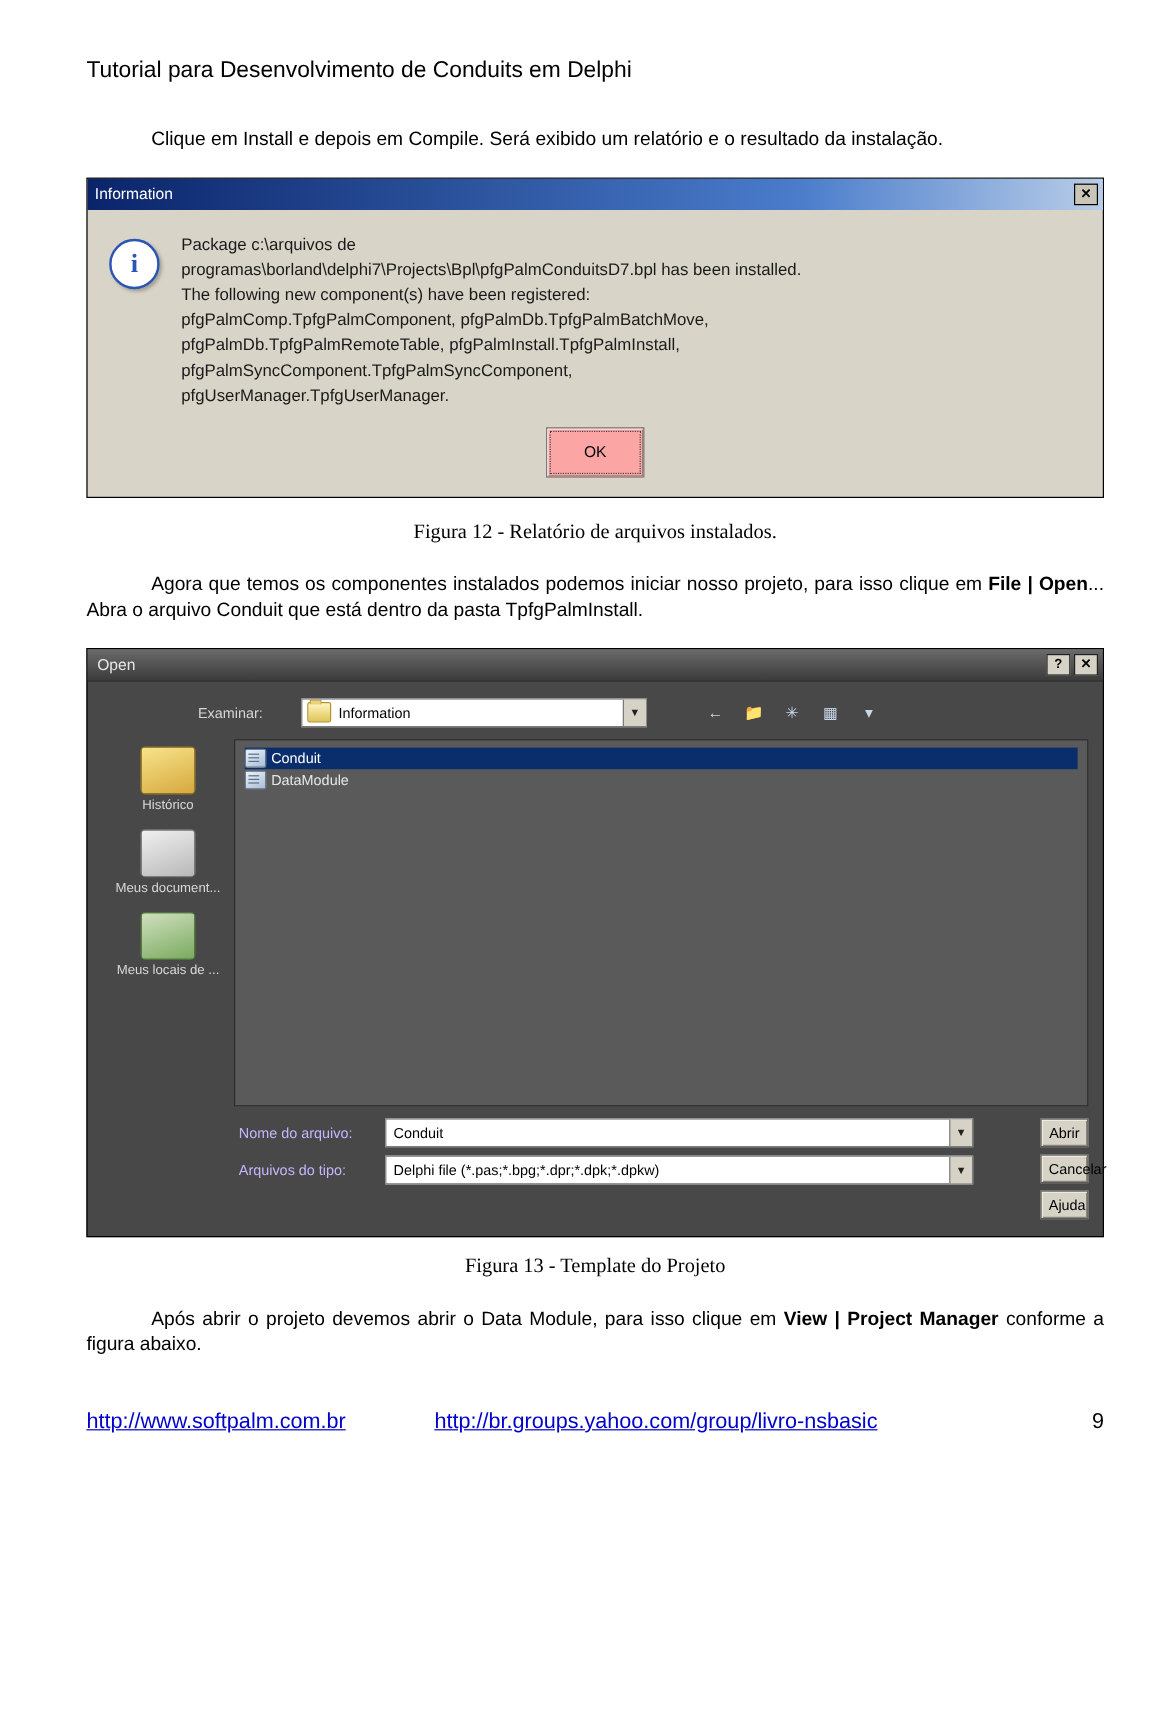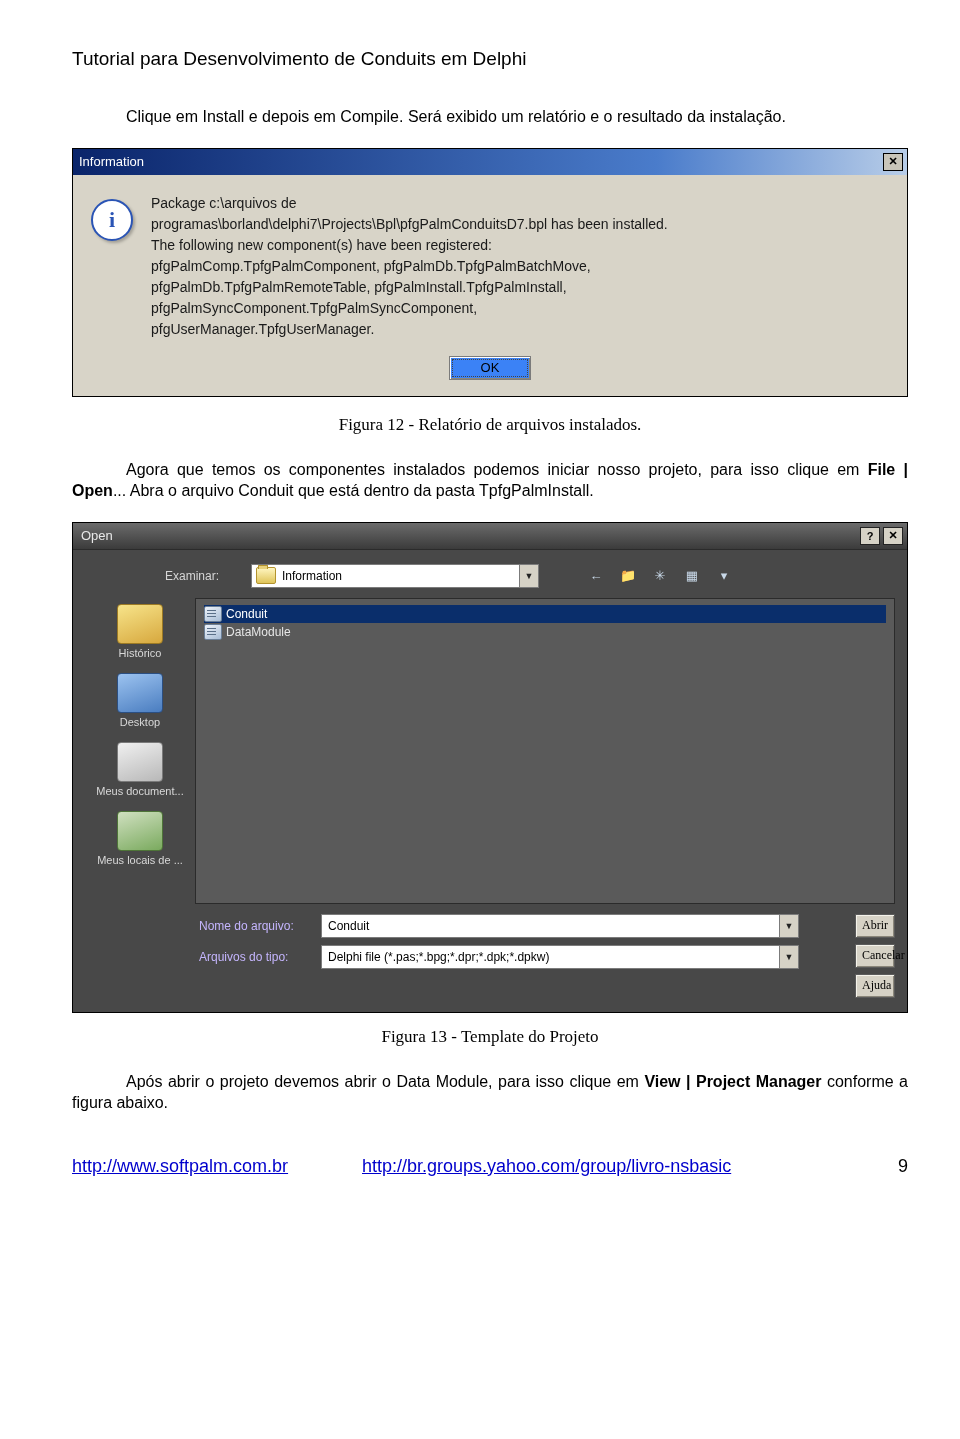--- a/index.html
+++ b/index.html
@@ -3,21 +3,21 @@
 <meta charset="utf-8">
 <style>
   body {
     margin: 0;
     padding: 0;
     font-family: Arial, Helvetica, sans-serif;
     background: #fff;
     width: 960px;
   }
   .page {
-    padding: 48px 52px 48px 72px;
+    padding: 48px 40px 48px 72px;
     box-sizing: border-box;
   }
   .header-title {
     font-size: 19px;
     margin-bottom: 36px;
   }
   .para {
     font-size: 16px;
     line-height: 1.35;
     text-align: justify;
@@ -97,22 +97,22 @@
     white-space: pre-line;
     color: #1a1a1a;
   }
   .info-btnrow {
     display: flex;
     justify-content: center;
     padding: 8px 0 16px 0;
   }
   .win-btn {
     min-width: 82px;
-    height: 24px;
-    background: #3b82f6;
+    height: 42px;
+    background: #fca5a5;
     border: 1px solid #7b7b7b;
     box-shadow: inset 1px 1px 0 #fff, inset -1px -1px 0 #8a8679;
     font-size: 13px;
     font-family: Verdana, sans-serif;
     outline: 1px dotted #444;
     outline-offset: -4px;
   }
   
   .open-dialog {
     margin: 6px 0 14px 0;
@@ -334,21 +334,21 @@
     flex-direction: column;
     gap: 6px;
   }
   .open-buttons button {
     height: 24px;
     background: #d6d2c6;
     border: 1px solid #5b5b5b;
     box-shadow: inset 1px 1px 0 #f4f2ea, inset -1px -1px 0 #8a867a;
     font-size: 12px;
     color:#000;
-    font-family: Liberation Serif, serif;
+    font-family: Liberation Sans, sans-serif;
     margin-left: 48px;
   }
   
   .footer {
     display: flex;
     font-size: 18px;
     margin-top: 42px;
   }
   .footer a { color: #0000cc; text-decoration: underline; }
   .footer .left { flex: 0 0 290px; }
@@ -414,24 +414,20 @@
         <span>▦</span>
         <span>▾</span>
       </div>
     </div>
 
     <div class="open-mainrow">
       <div class="places-bar">
         <div class="place">
           <div class="pico folder"></div>
           <span>Histórico</span>
-        </div>
-        <div class="place">
-          <div class="pico desktop"></div>
-          <span>Desktop</span>
         </div>
         <div class="place">
           <div class="pico docs"></div>
           <span>Meus document...</span>
         </div>
         <div class="place">
           <div class="pico network"></div>
           <span>Meus locais de ...</span>
         </div>
       </div>

